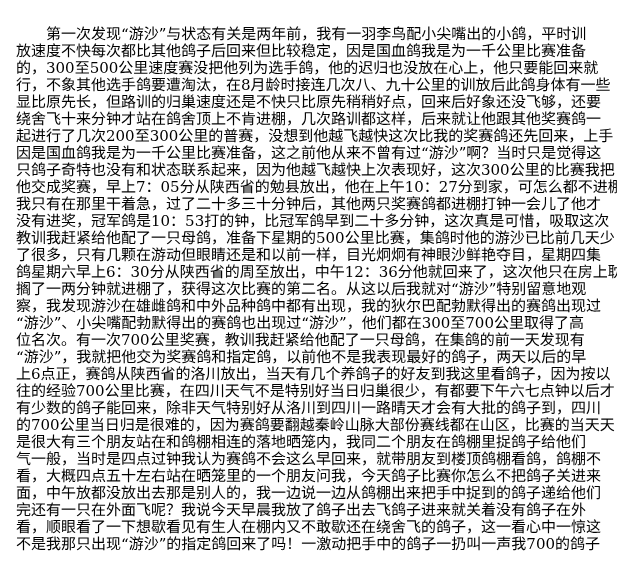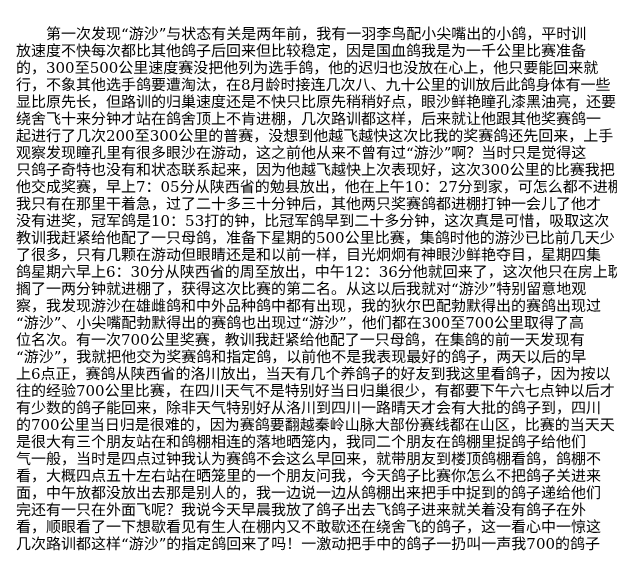--- a/index.html
+++ b/index.html
@@ -30,24 +30,24 @@
 </style>
 </head>
 <body>
 
 <div class="page">
   <div class="textblock" id="lines-container">
       <div class="text-line">　　第一次发现“游沙”与状态有关是两年前，我有一羽李鸟配小尖嘴出的小鸽，平时训</div>
       <div class="text-line">放速度不快每次都比其他鸽子后回来但比较稳定，因是国血鸽我是为一千公里比赛准备</div>
       <div class="text-line">的，300至500公里速度赛没把他列为选手鸽，他的迟归也没放在心上，他只要能回来就</div>
       <div class="text-line">行，不象其他选手鸽要遭淘汰，在8月龄时接连几次八、九十公里的训放后此鸽身体有一些</div>
-      <div class="text-line">显比原先长，但路训的归巢速度还是不快只比原先稍稍好点，眼沙鲜艳瞳孔漆黑油亮，还要</div>
+      <div class="text-line">显比原先长，但路训的归巢速度还是不快只比原先稍稍好点，回来后好象还没飞够，还要</div>
       <div class="text-line">绕舍飞十来分钟才站在鸽舍顶上不肯进棚，几次路训都这样，后来就让他跟其他奖赛鸽一</div>
       <div class="text-line">起进行了几次200至300公里的普赛，没想到他越飞越快这次比我的奖赛鸽还先回来，上手</div>
-      <div class="text-line">观察发现瞳孔里有很多眼沙在游动，这之前他从来不曾有过“游沙”啊？当时只是觉得这</div>
+      <div class="text-line">因是国血鸽我是为一千公里比赛准备，这之前他从来不曾有过“游沙”啊？当时只是觉得这</div>
       <div class="text-line">只鸽子奇特也没有和状态联系起来，因为他越飞越快上次表现好，这次300公里的比赛我把</div>
       <div class="text-line">他交成奖赛，早上7：05分从陕西省的勉县放出，他在上午10：27分到家，可怎么都不进棚</div>
       <div class="text-line">我只有在那里干着急，过了二十多三十分钟后，其他两只奖赛鸽都进棚打钟一会儿了他才</div>
       <div class="text-line">没有进奖，冠军鸽是10：53打的钟，比冠军鸽早到二十多分钟，这次真是可惜，吸取这次</div>
       <div class="text-line">教训我赶紧给他配了一只母鸽，准备下星期的500公里比赛，集鸽时他的游沙已比前几天少</div>
       <div class="text-line">了很多，只有几颗在游动但眼睛还是和以前一样，目光炯炯有神眼沙鲜艳夺目，星期四集</div>
       <div class="text-line">鸽星期六早上6：30分从陕西省的周至放出，中午12：36分他就回来了，这次他只在房上耽</div>
       <div class="text-line">搁了一两分钟就进棚了，获得这次比赛的第二名。从这以后我就对“游沙”特别留意地观</div>
       <div class="text-line">察，我发现游沙在雄雌鸽和中外品种鸽中都有出现，我的狄尔巴配勃默得出的赛鸽出现过</div>
       <div class="text-line">“游沙”、小尖嘴配勃默得出的赛鸽也出现过“游沙”，他们都在300至700公里取得了高</div>
@@ -56,15 +56,15 @@
       <div class="text-line">上6点正，赛鸽从陕西省的洛川放出，当天有几个养鸽子的好友到我这里看鸽子，因为按以</div>
       <div class="text-line">往的经验700公里比赛，在四川天气不是特别好当日归巢很少，有都要下午六七点钟以后才</div>
       <div class="text-line">有少数的鸽子能回来，除非天气特别好从洛川到四川一路晴天才会有大批的鸽子到，四川</div>
       <div class="text-line">的700公里当日归是很难的，因为赛鸽要翻越秦岭山脉大部份赛线都在山区，比赛的当天天</div>
       <div class="text-line">是很大有三个朋友站在和鸽棚相连的落地晒笼内，我同二个朋友在鸽棚里捉鸽子给他们</div>
       <div class="text-line">气一般，当时是四点过钟我认为赛鸽不会这么早回来，就带朋友到楼顶鸽棚看鸽，鸽棚不</div>
       <div class="text-line">看，大概四点五十左右站在晒笼里的一个朋友问我，今天鸽子比赛你怎么不把鸽子关进来</div>
       <div class="text-line">面，中午放都没放出去那是别人的，我一边说一边从鸽棚出来把手中捉到的鸽子递给他们</div>
       <div class="text-line">完还有一只在外面飞呢？我说今天早晨我放了鸽子出去飞鸽子进来就关着没有鸽子在外</div>
       <div class="text-line">看，顺眼看了一下想歇看见有生人在棚内又不敢歇还在绕舍飞的鸽子，这一看心中一惊这</div>
-      <div class="text-line">几次路训都这样“游沙”的指定鸽回来了吗！一激动把手中的鸽子一扔叫一声我700的鸽子</div>
+      <div class="text-line">不是我那只出现“游沙”的指定鸽回来了吗！一激动把手中的鸽子一扔叫一声我700的鸽子</div>
     </div>
 </div>
 
 </body></html>

